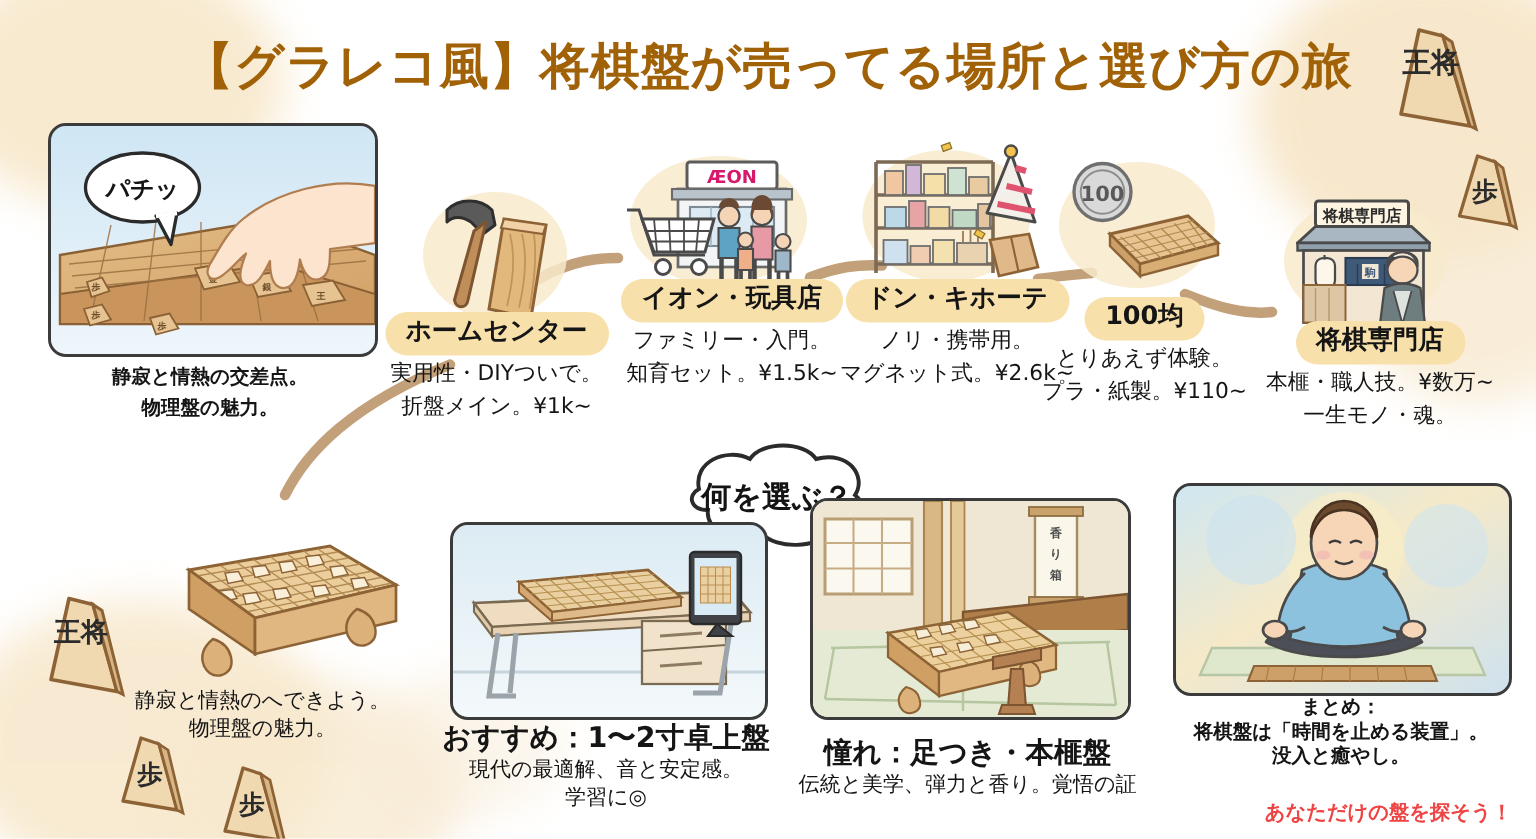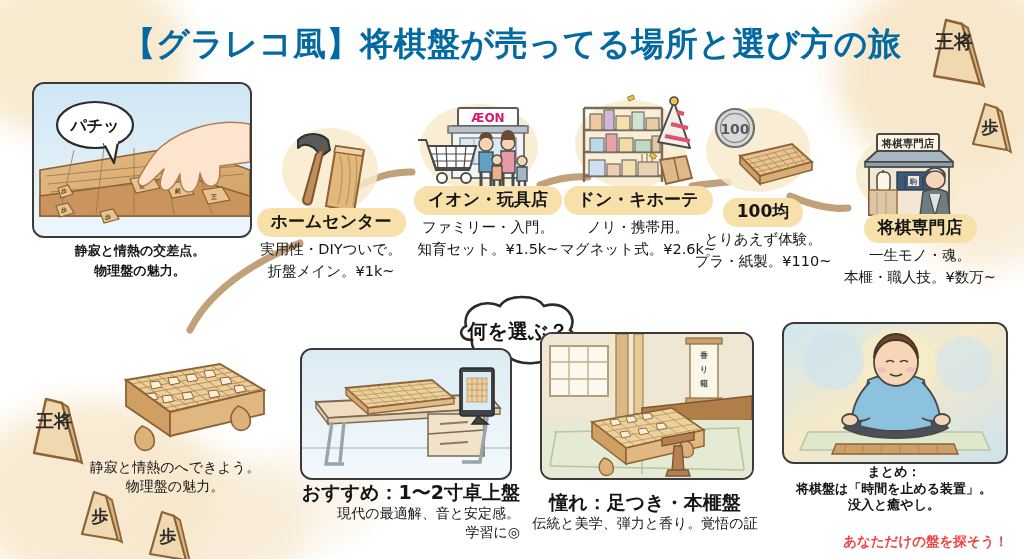--- a/index.html
+++ b/index.html
@@ -18,21 +18,21 @@
   .blob.b3{left:-30px;  top:400px;  width:250px;height:190px;background:#f6e4c3;}
   .blob.b4{left:110px;  top:455px;  width:200px;height:140px;background:#f7e8cd;}
   .blob.b5{left:905px;  top:120px;  width:160px;height:150px;background:#f7e8cd;}
   .blob.b6{left:255px;  top:445px;  width:120px;height:100px;background:#f8ecd8;opacity:.5;}
 
   .halo{position:absolute;border-radius:50%;background:#f8eacb;opacity:.85;pointer-events:none;}
 
   
   .title{
     position:absolute;left:0;top:22px;width:1024px;text-align:center;
-    font-size:33px;font-weight:bold;letter-spacing:.5px;color:#0369a1;
+    font-size:33px;font-weight:bold;letter-spacing:.5px;color:#a16207;
     white-space:nowrap;
   }
 
   
   .frame{position:absolute;border:2.5px solid #3b3b3b;border-radius:12px;overflow:hidden;background:#a3a3a3;}
 
   
   .cap{position:absolute;text-align:center;line-height:1.28;color:#151515;}
   .pill{
     display:inline-block;background:#f8e0ab;border-radius:16px;
@@ -342,22 +342,22 @@
       <g stroke="#4a4a4a" stroke-width="1.5">
         <ellipse cx="80" cy="50" rx="10" ry="9" fill="#f6d6b7"></ellipse>
         <path d="M70,48 a10,10 0 0 1 20,0 l0,-3 a10,7 0 0 0 -20,0 z" fill="#4d5a60"></path>
         <path d="M68,62 q12,-6 24,0 l3,24 h-30 z" fill="#6e7d80"></path>
         <path d="M74,64 l6,22 l6,-22" fill="#dfe3e0" stroke-width="1.2"></path>
       </g>
     </svg>
   </div>
   <div class="cap" style="left:824px;top:214px;width:192px;">
     <span class="pill">将棋専門店</span>
+    <div class="sub">本榧・職人技。¥数万~</div>
     <div class="sub">一生モノ・魂。</div>
-    <div class="sub">本榧・職人技。¥数万~</div>
   </div>
 
   <div style="position:absolute;left:432px;top:292px;">
     <svg width="164" height="78" viewBox="0 0 164 78">
       <g fill="#ffffff" stroke="#2b2b2b" stroke-width="2.6">
         <path d="M34,34 C30,16 52,6 68,14 C76,2 104,2 112,14 C134,8 146,26 138,38
                  C150,48 140,66 122,62 C112,74 86,74 76,64 C58,72 38,62 40,48
                  C28,48 26,38 34,34 Z"></path>
         <circle cx="36" cy="68" r="6"></circle>
         <circle cx="24" cy="76" r="4"></circle>
@@ -461,21 +461,21 @@
         <rect x="161" y="22" width="28" height="38" fill="#d9ecf5"></rect>
         <g stroke="#bb8e55" stroke-width=".7">
           <rect x="165" y="28" width="20" height="24" fill="#ead0a0"></rect>
           <path d="M170,28 L170,52 M175,28 L175,52 M180,28 L180,52"></path>
           <path d="M165,34 L185,34 M165,40 L185,40 M165,46 L185,46"></path>
         </g>
         <path d="M176,66 L170,74 L186,74 Z" fill="#3f4246" stroke="#2b2b2b" stroke-width="1.4"></path>
       </g>
     </svg>
   </div>
-  <div class="cap" style="left:288px;top:480px;width:232px;text-align:right;">
+  <div class="cap" style="left:288px;top:480px;width:232px;">
     <div class="big">おすすめ：1〜2寸卓上盤</div>
     <div class="small">現代の最適解、音と安定感。</div>
     <div class="small">学習に◎</div>
   </div>
 
   <div class="frame" style="left:540px;top:332px;width:210px;height:144px;">
     <svg width="210" height="144" viewBox="0 0 210 144">
       <rect width="210" height="144" fill="#f6efe0"></rect>
 
       <rect x="0" y="0" width="210" height="86" fill="#efe6d3"></rect>

